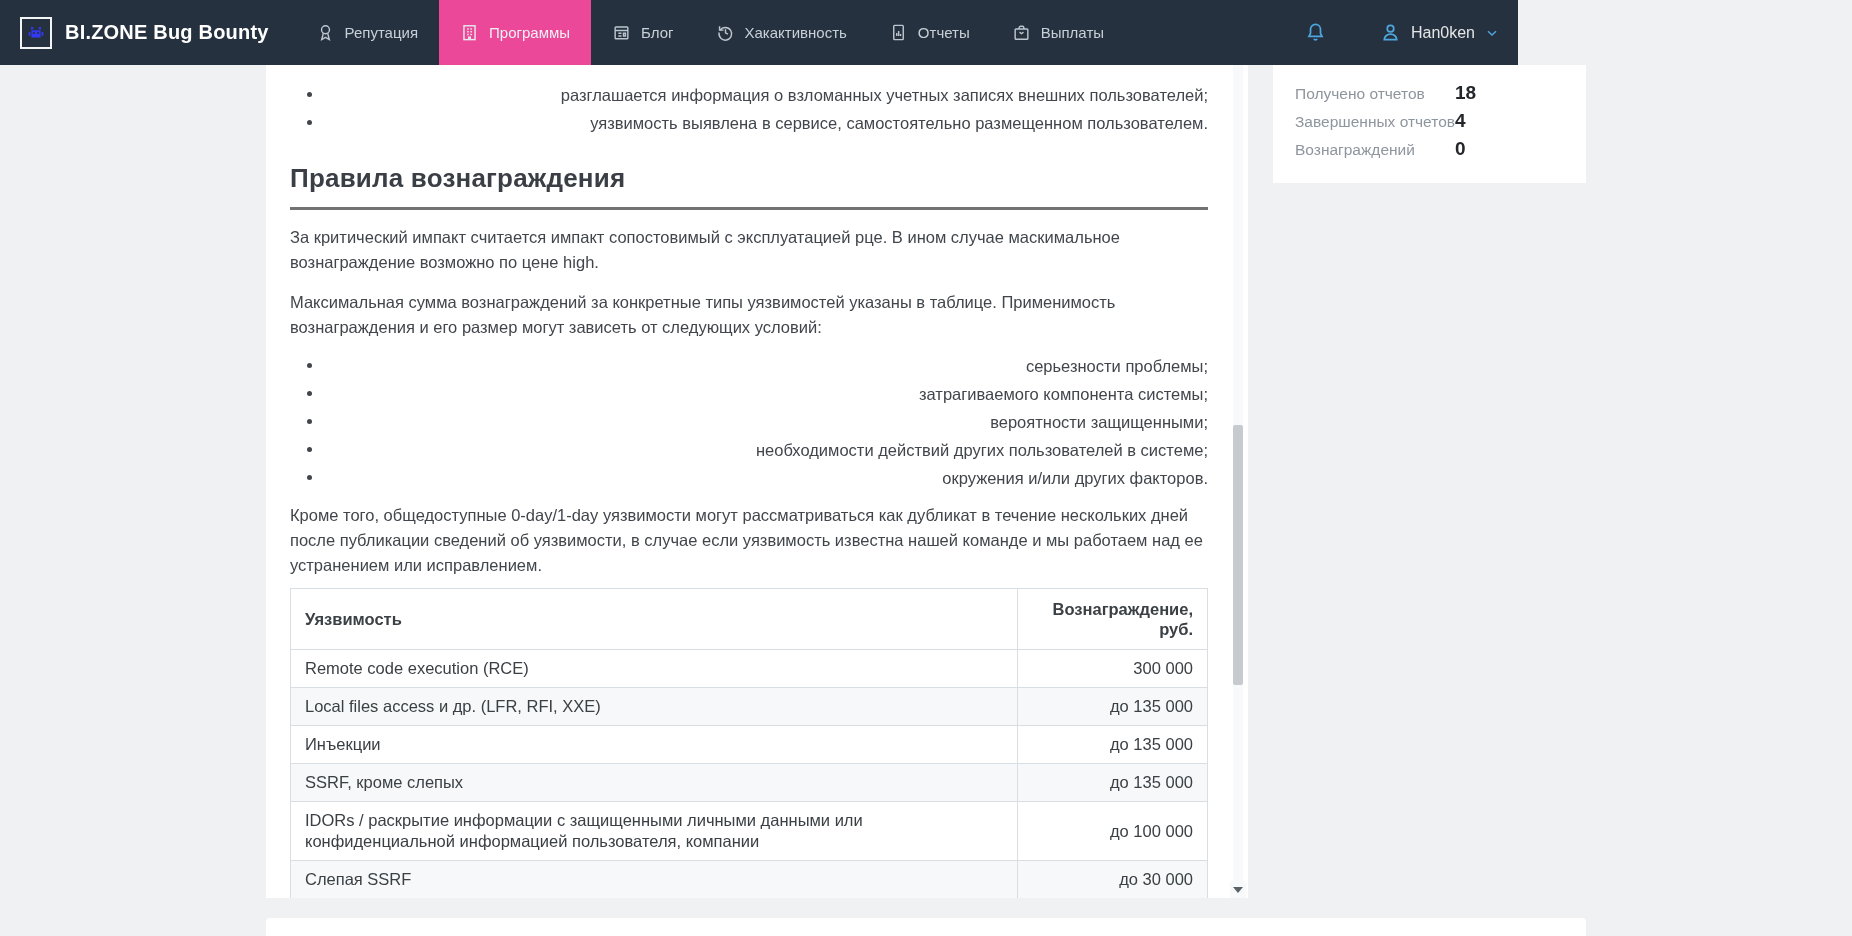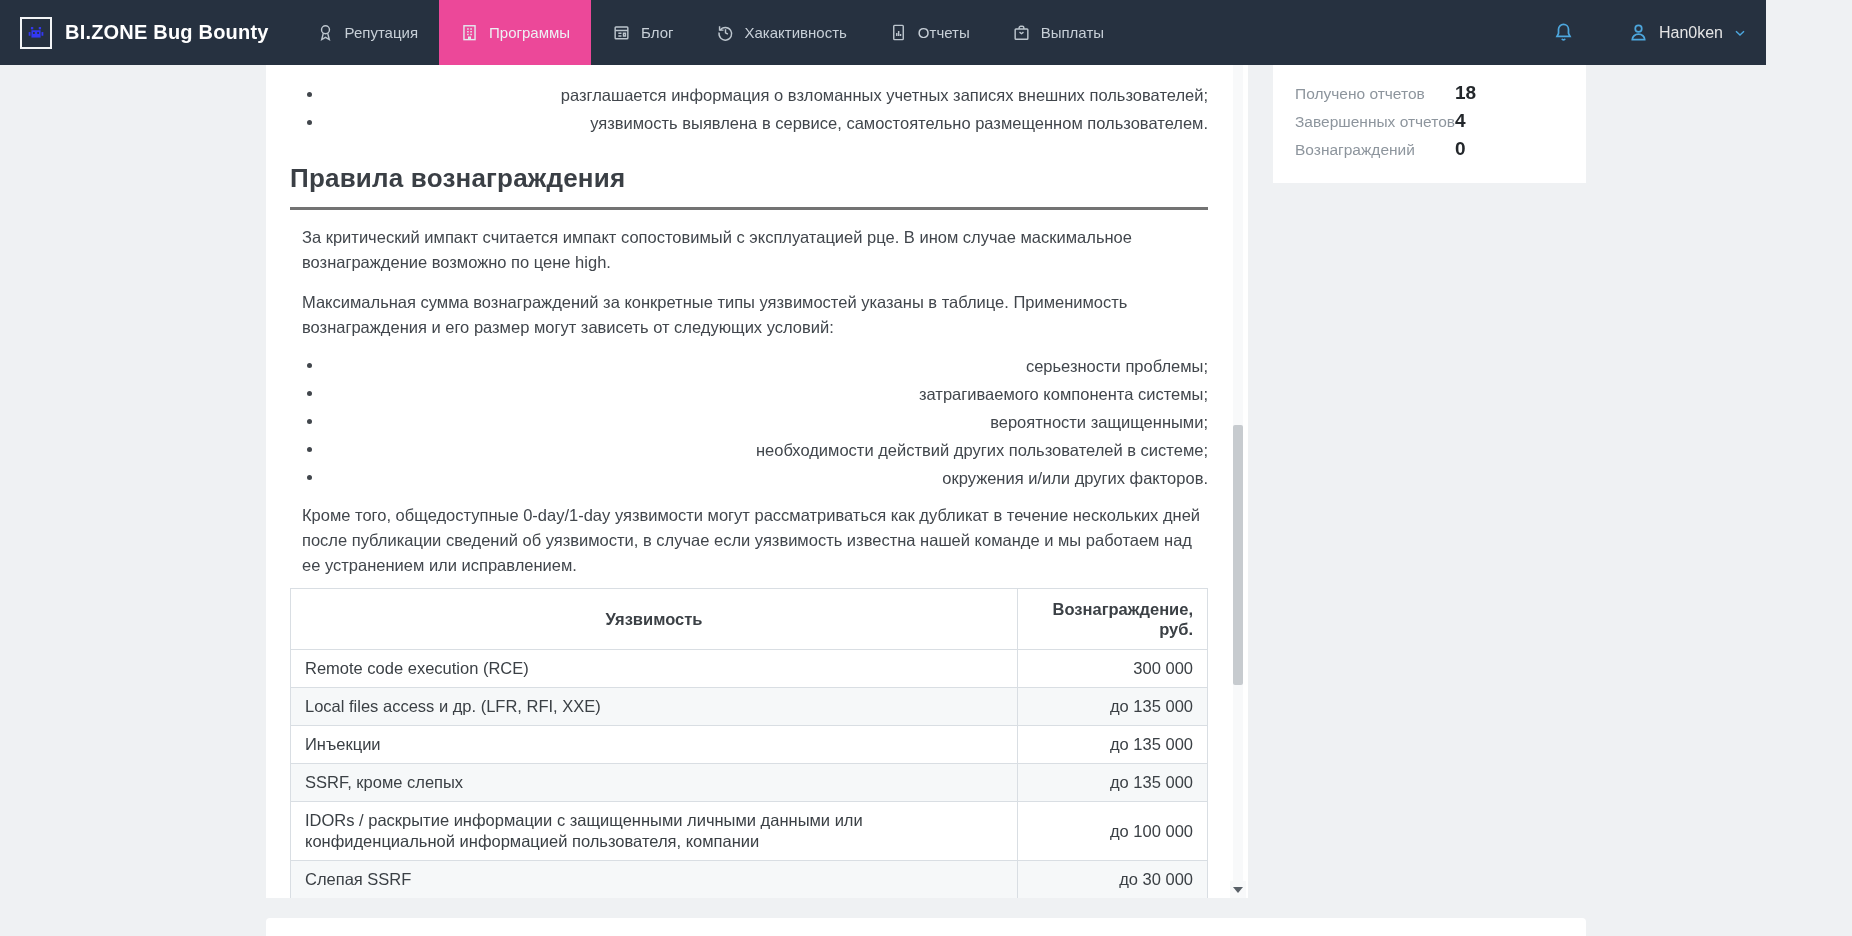--- a/index.html
+++ b/index.html
@@ -6,21 +6,21 @@
   html,body { width:1852px; height:936px; }
   body {
     position: relative;
     background: #eff1f3;
     font-family: "Liberation Sans", "DejaVu Sans", sans-serif;
     color: #41464c;
     overflow: hidden;
   }
   
   .navbar {
-    position: absolute; left:0; top:0; width:1766px; height:65px;
+    position: absolute; left:0; top:0; width:1518px; height:65px;
     background: #263140;
     display: flex; align-items: stretch;
   }
   .brand {
     display:flex; align-items:center; padding-left:20px; cursor:pointer;
   }
   .logo-box {
     width:32px; height:32px; border:2px solid #f2f4f6;
     display:flex; align-items:center; justify-content:center;
     margin-right:13px;
@@ -54,32 +54,32 @@
     position:relative; font-size:16.5px; line-height:20px; margin-bottom:8px;
   }
   .content-panel li::before {
     content:""; position:absolute; left:-15px; top:7px;
     width:5px; height:5px; border-radius:50%; background:#41464c;
   }
   .section-title {
     margin-top:30px; padding-bottom:13px; border-bottom:3px solid #737373;
     font-size:26px; font-weight:600; color:#3a3f45; letter-spacing:.2px;
   }
-  .content-panel p { margin-top:15px; font-size:16.5px; line-height:25px;margin-left:12px; }
+  .content-panel p { margin-top:15px; font-size:16.5px; line-height:25px; }
   .conditions { margin-top:16px; }
   
   table.rewards {
     margin-top:10px; width:918px; border-collapse:collapse;
     font-size:16.5px; color:#3b4045;
   }
   table.rewards th, table.rewards td { border:1px solid #d9dee3; padding:8px 14px; }
   table.rewards th {
     font-weight:bold; padding:10px 14px; line-height:20px; vertical-align:middle;
   }
-  th.col-vuln { text-align:center; }
+  th.col-vuln { text-align:left; }
   th.col-reward { text-align:right; width:190px; }
   table.rewards td { line-height:21px; vertical-align:middle; }
   td.cell-reward { text-align:right; white-space:nowrap; }
   tbody tr:nth-child(even) { background:#f6f8f9; }
   tr.partial-row td { height:30px; border-bottom:none; }
   
   .scrollbar-track {
     position:absolute; left:1233px; top:65px; width:10px; height:833px;
     background:#f8f9fa;
   }

